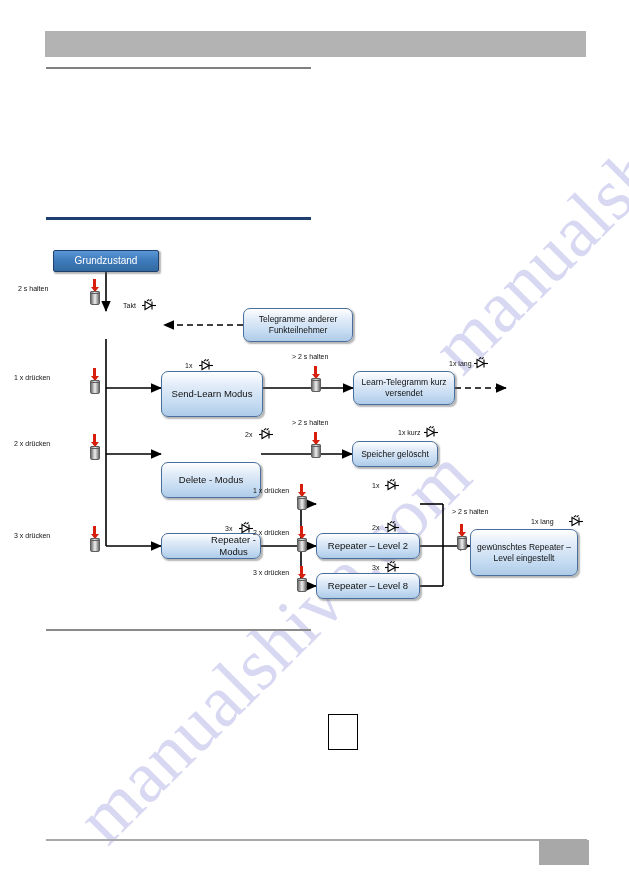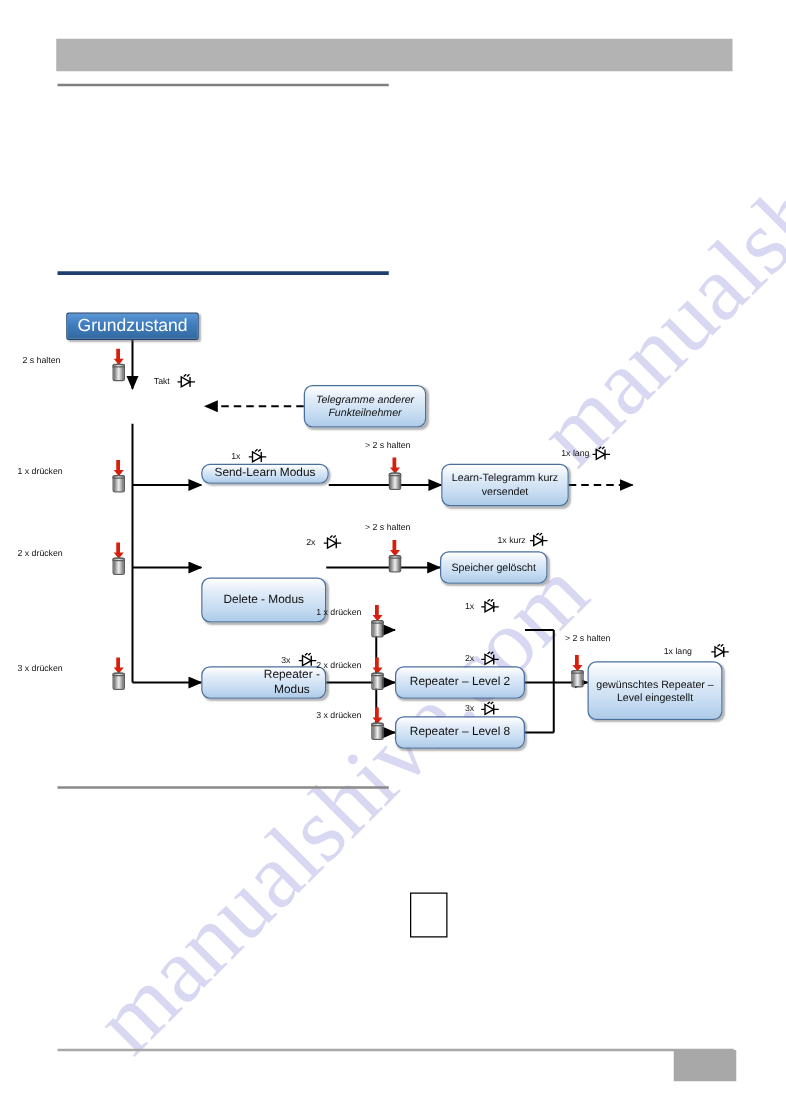--- a/index.html
+++ b/index.html
@@ -63,21 +63,21 @@
     font-size:8.5px;
     line-height:1.25;
     box-shadow:1.5px 1.5px 1.5px rgba(90,90,90,0.45);
     padding:1px 3px;
   }
   .node.primary{
     border:1px solid #20416e;
     border-radius:2px;
     background:linear-gradient(to bottom,#5b97d4 0%,#3f7cbe 45%,#33699f 100%);
     color:#ffffff;
-    font-size:14px;
+    font-size:10px;
   }
   .node.big{font-size:9.5px;}
 
   
   .lbl{
     position:absolute;
     font-size:7px;
     color:#111;
     white-space:nowrap;
     line-height:1;
@@ -171,23 +171,23 @@
 
       <g stroke="#000" stroke-width="1.6" fill="none" stroke-dasharray="6,4">
         <line x1="243" y1="325" x2="164" y2="325" marker-end="url(#ahl)"></line>
         <line x1="455" y1="388" x2="506" y2="388" marker-end="url(#ahl)"></line>
       </g>
     </svg>
 
     <div class="node primary" style="left:53px;top:250px;width:106px;height:22px;">Grundzustand</div>
 
 
-    <div class="node" style="left:243px;top:308px;width:98px;height:34px;font-style:italic;">Telegramme anderer Funkteilnehmer</div>
-
-    <div class="node big" style="left:161px;top:371px;width:102px;height:16px;">Send-Learn Modus</div>
+    <div class="node" style="left:243px;top:308px;width:110px;height:34px;">Telegramme anderer Funkteilnehmer</div>
+
+    <div class="node big" style="left:161px;top:371px;width:102px;height:46px;">Send-Learn Modus</div>
 
     <div class="node" style="left:353px;top:371px;width:102px;height:34px;">Learn-Telegramm kurz versendet</div>
 
     <div class="node big" style="left:161px;top:462px;width:100px;height:36px;">Delete - Modus</div>
 
     <div class="node" style="left:352px;top:441px;width:86px;height:26px;">Speicher gelöscht</div>
 
     <div class="node big" style="left:161px;top:533px;width:100px;height:26px;padding-left:48px;">Repeater - Modus</div>
 
 

